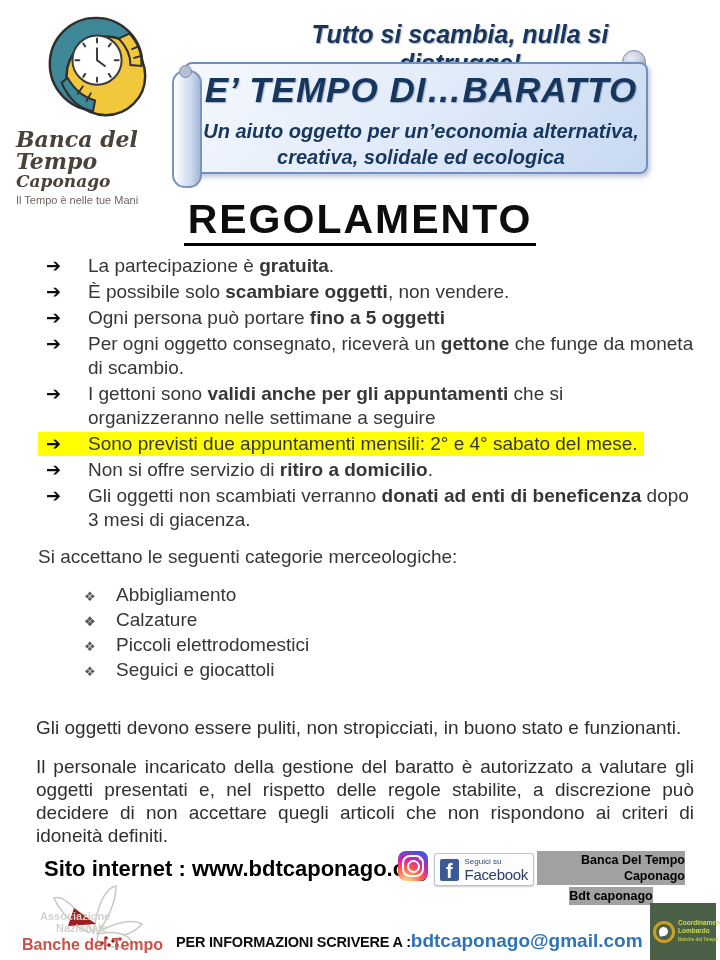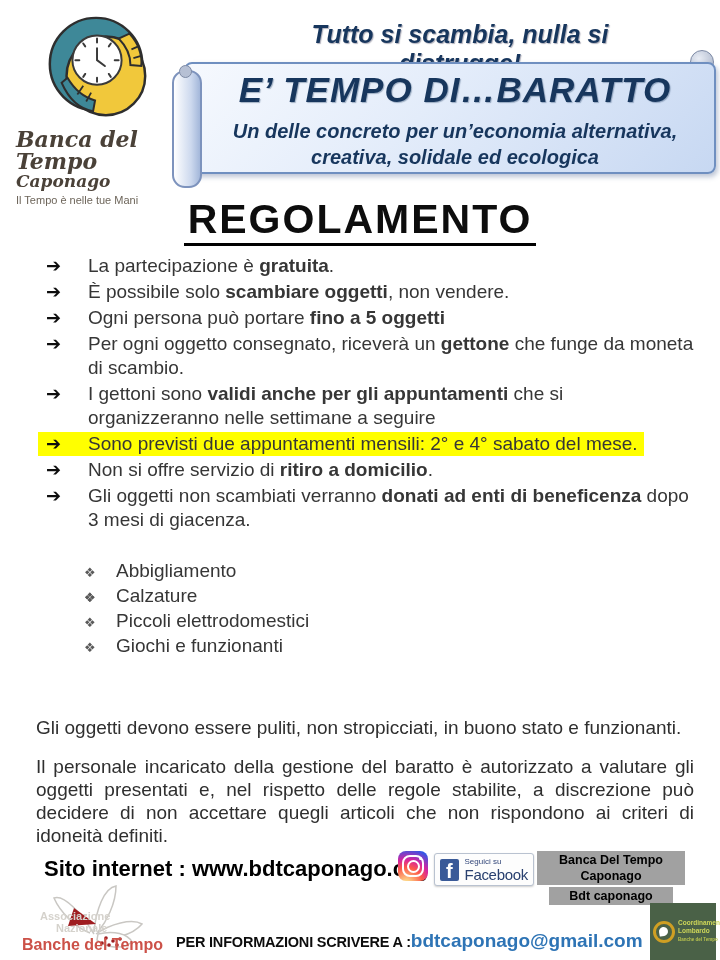--- a/index.html
+++ b/index.html
@@ -12,21 +12,21 @@
   .logo-name{font-family:"DejaVu Serif","Liberation Serif",serif;font-style:italic;font-weight:bold;
              font-size:22px;color:#4a4138;line-height:22px;}
   .logo-city{font-family:"DejaVu Serif","Liberation Serif",serif;font-style:italic;font-weight:bold;
              font-size:17px;color:#4a4138;line-height:19px;}
   .logo-tag{font-size:11px;color:#6d655a;margin-top:3px;}
 
   .slogan{position:absolute;left:250px;top:20px;width:420px;text-align:center;
           font-size:25px;font-weight:bold;font-style:italic;color:var(--navy,#1c3d6e);
           text-shadow:1px 1px 1px rgba(30,30,60,.35);}
 
-  .banner{position:absolute;left:172px;top:56px;width:544px;height:130px;}
+  .banner{position:absolute;left:172px;top:56px;width:476px;height:130px;}
   .curl-tr{position:absolute;right:2px;top:-6px;width:22px;height:22px;border-radius:50%;
            background:radial-gradient(circle at 35% 35%,#e9edf5,#a7b2c8);border:1px solid #7d8aa5;}
   .panel{position:absolute;left:12px;right:0;top:6px;bottom:12px;border:2px solid #6f8fc0;border-radius:8px;
          background:linear-gradient(135deg,#f6f9fe 0%,#e3ecfa 45%,#c7d8f2 100%);
          box-shadow:2px 3px 5px rgba(90,110,150,.4);}
   .roll{position:absolute;left:0;top:14px;width:26px;height:114px;border:2px solid #7d93bd;border-radius:13px;
         background:linear-gradient(90deg,#ffffff 0%,#cdd9ee 65%,#a3b7da 100%);}
   .roll-dot{position:absolute;left:7px;top:9px;width:11px;height:11px;border-radius:50%;
             background:#b6c0d4;border:1px solid #7d8aa5;}
   .banner-title{position:absolute;left:30px;right:8px;top:14px;text-align:center;
@@ -72,21 +72,21 @@
   .fb{position:absolute;left:434px;top:853px;width:100px;height:33px;background:#fdfdfd;border:1px solid #b9c2d0;
       border-radius:3px;display:flex;align-items:center;gap:6px;padding:0 5px;box-shadow:0 1px 2px rgba(0,0,0,.2);box-sizing:border-box;}
   .fb-f{width:22px;height:22px;background:#3a5a98;color:#fff;font-weight:bold;font-size:20px;line-height:24px;
         text-align:center;border-radius:2px;overflow:hidden;}
   .fb-txt{display:flex;flex-direction:column;line-height:1;}
   .fb-small{font-size:8px;color:#33477a;margin-bottom:1px;}
   .fb-big{font-size:15px;font-weight:normal;color:#29406f;letter-spacing:-0.3px;}
 
   .page-badge{position:absolute;left:537px;top:851px;width:148px;text-align:center;}
   .page-badge span{display:inline-block;background:#a1a1a1;color:#000;font-weight:bold;font-size:12.5px;
-                   line-height:16px;padding:1px 20px;margin-bottom:1px;}
+                   line-height:16px;padding:1px 0;margin-bottom:1px;text-align:right;}
 
   .assoc{position:absolute;left:22px;top:882px;width:160px;height:78px;}
   .assoc-gray{position:absolute;font-size:11px;color:#d5d2cc;font-weight:bold;}
   .assoc-red{position:absolute;left:0;bottom:6px;font-size:16px;font-weight:bold;color:#cc5148;}
 
   .info{position:absolute;left:176px;top:930px;display:flex;align-items:baseline;white-space:nowrap;}
   .info-label{font-size:14.5px;font-weight:bold;color:#0d0d0d;letter-spacing:-0.2px;}
   .email{font-size:19px;font-weight:bold;color:var(--email_blue,#2e74b5);text-decoration:none;}
 
   .coord{position:absolute;left:650px;top:903px;width:66px;height:57px;background:var(--coord_green,#4a6147);
@@ -124,21 +124,21 @@
 
   <div class="slogan">Tutto si scambia, nulla si distrugge!</div>
 
   <div class="banner">
     <div class="curl-tr"></div>
     <div class="panel"></div>
     <div class="roll"></div>
     <div class="roll-dot"></div>
     <div class="banner-title">E’ TEMPO DI…BARATTO</div>
     <div class="banner-sub">
-      <div>Un delle concreto per un’economia alternativa,</div>
+      <div>Un aiuto oggetto per un’economia alternativa,</div>
       <div>creativa, solidale ed ecologica</div>
     </div>
   </div>
 
   <div class="heading">
     <span>REGOLAMENTO</span>
   </div>
 
   <div class="rules">
     <ul>
@@ -147,26 +147,27 @@
         <li class=""><span class="arrow">➔</span><span>Ogni persona può portare </span><span class="b">fino a 5 oggetti</span></li>
         <li class=""><span class="arrow">➔</span><span>Per ogni oggetto consegnato, riceverà un </span><span class="b">gettone</span><span> che funge da moneta di scambio.</span></li>
         <li class=""><span class="arrow">➔</span><span>I gettoni sono </span><span class="b">validi anche per gli appuntamenti</span><span> che si organizzeranno nelle settimane a seguire</span></li>
         <li class="hl"><span class="arrow">➔</span><span>Sono previsti due appuntamenti mensili: 2° e 4° sabato del mese.</span></li>
         <li class=""><span class="arrow">➔</span><span>Non si offre servizio di </span><span class="b">ritiro a domicilio</span><span>.</span></li>
         <li class=""><span class="arrow">➔</span><span>Gli oggetti non scambiati verranno </span><span class="b">donati ad enti di beneficenza</span><span> dopo 3 mesi di giacenza.</span></li>
       </ul>
   </div>
 
   <div class="cats">
+    <div class="cats-intro">Si accettano le seguenti categorie merceologiche:</div>
     <ul>
         <li><span class="diam">❖</span><span>Abbigliamento</span></li>
         <li><span class="diam">❖</span></li>
         <li><span class="diam">❖</span><span>Calzature</span></li>
         <li><span class="diam">❖</span><span>Piccoli elettrodomestici</span></li>
-        <li><span class="diam">❖</span><span>Giochi e funzionanti</span></li>
+        <li><span class="diam">❖</span><span>Seguici e giocattoli</span></li>
       </ul>
   </div>
 
   <div class="notes">
     <div class="note-underline">Gli oggetti devono essere puliti, non stropicciati, in buono stato e funzionanti.</div>
     <div class="note-para">Il personale incaricato della gestione del baratto è autorizzato a valutare gli oggetti presentati e, nel rispetto delle regole stabilite, a discrezione può decidere di non accettare quegli articoli che non rispondono ai criteri di idoneità definiti.</div>
   </div>
 
   <div class="site">Sito internet : www.bdtcaponago.org</div>
 

